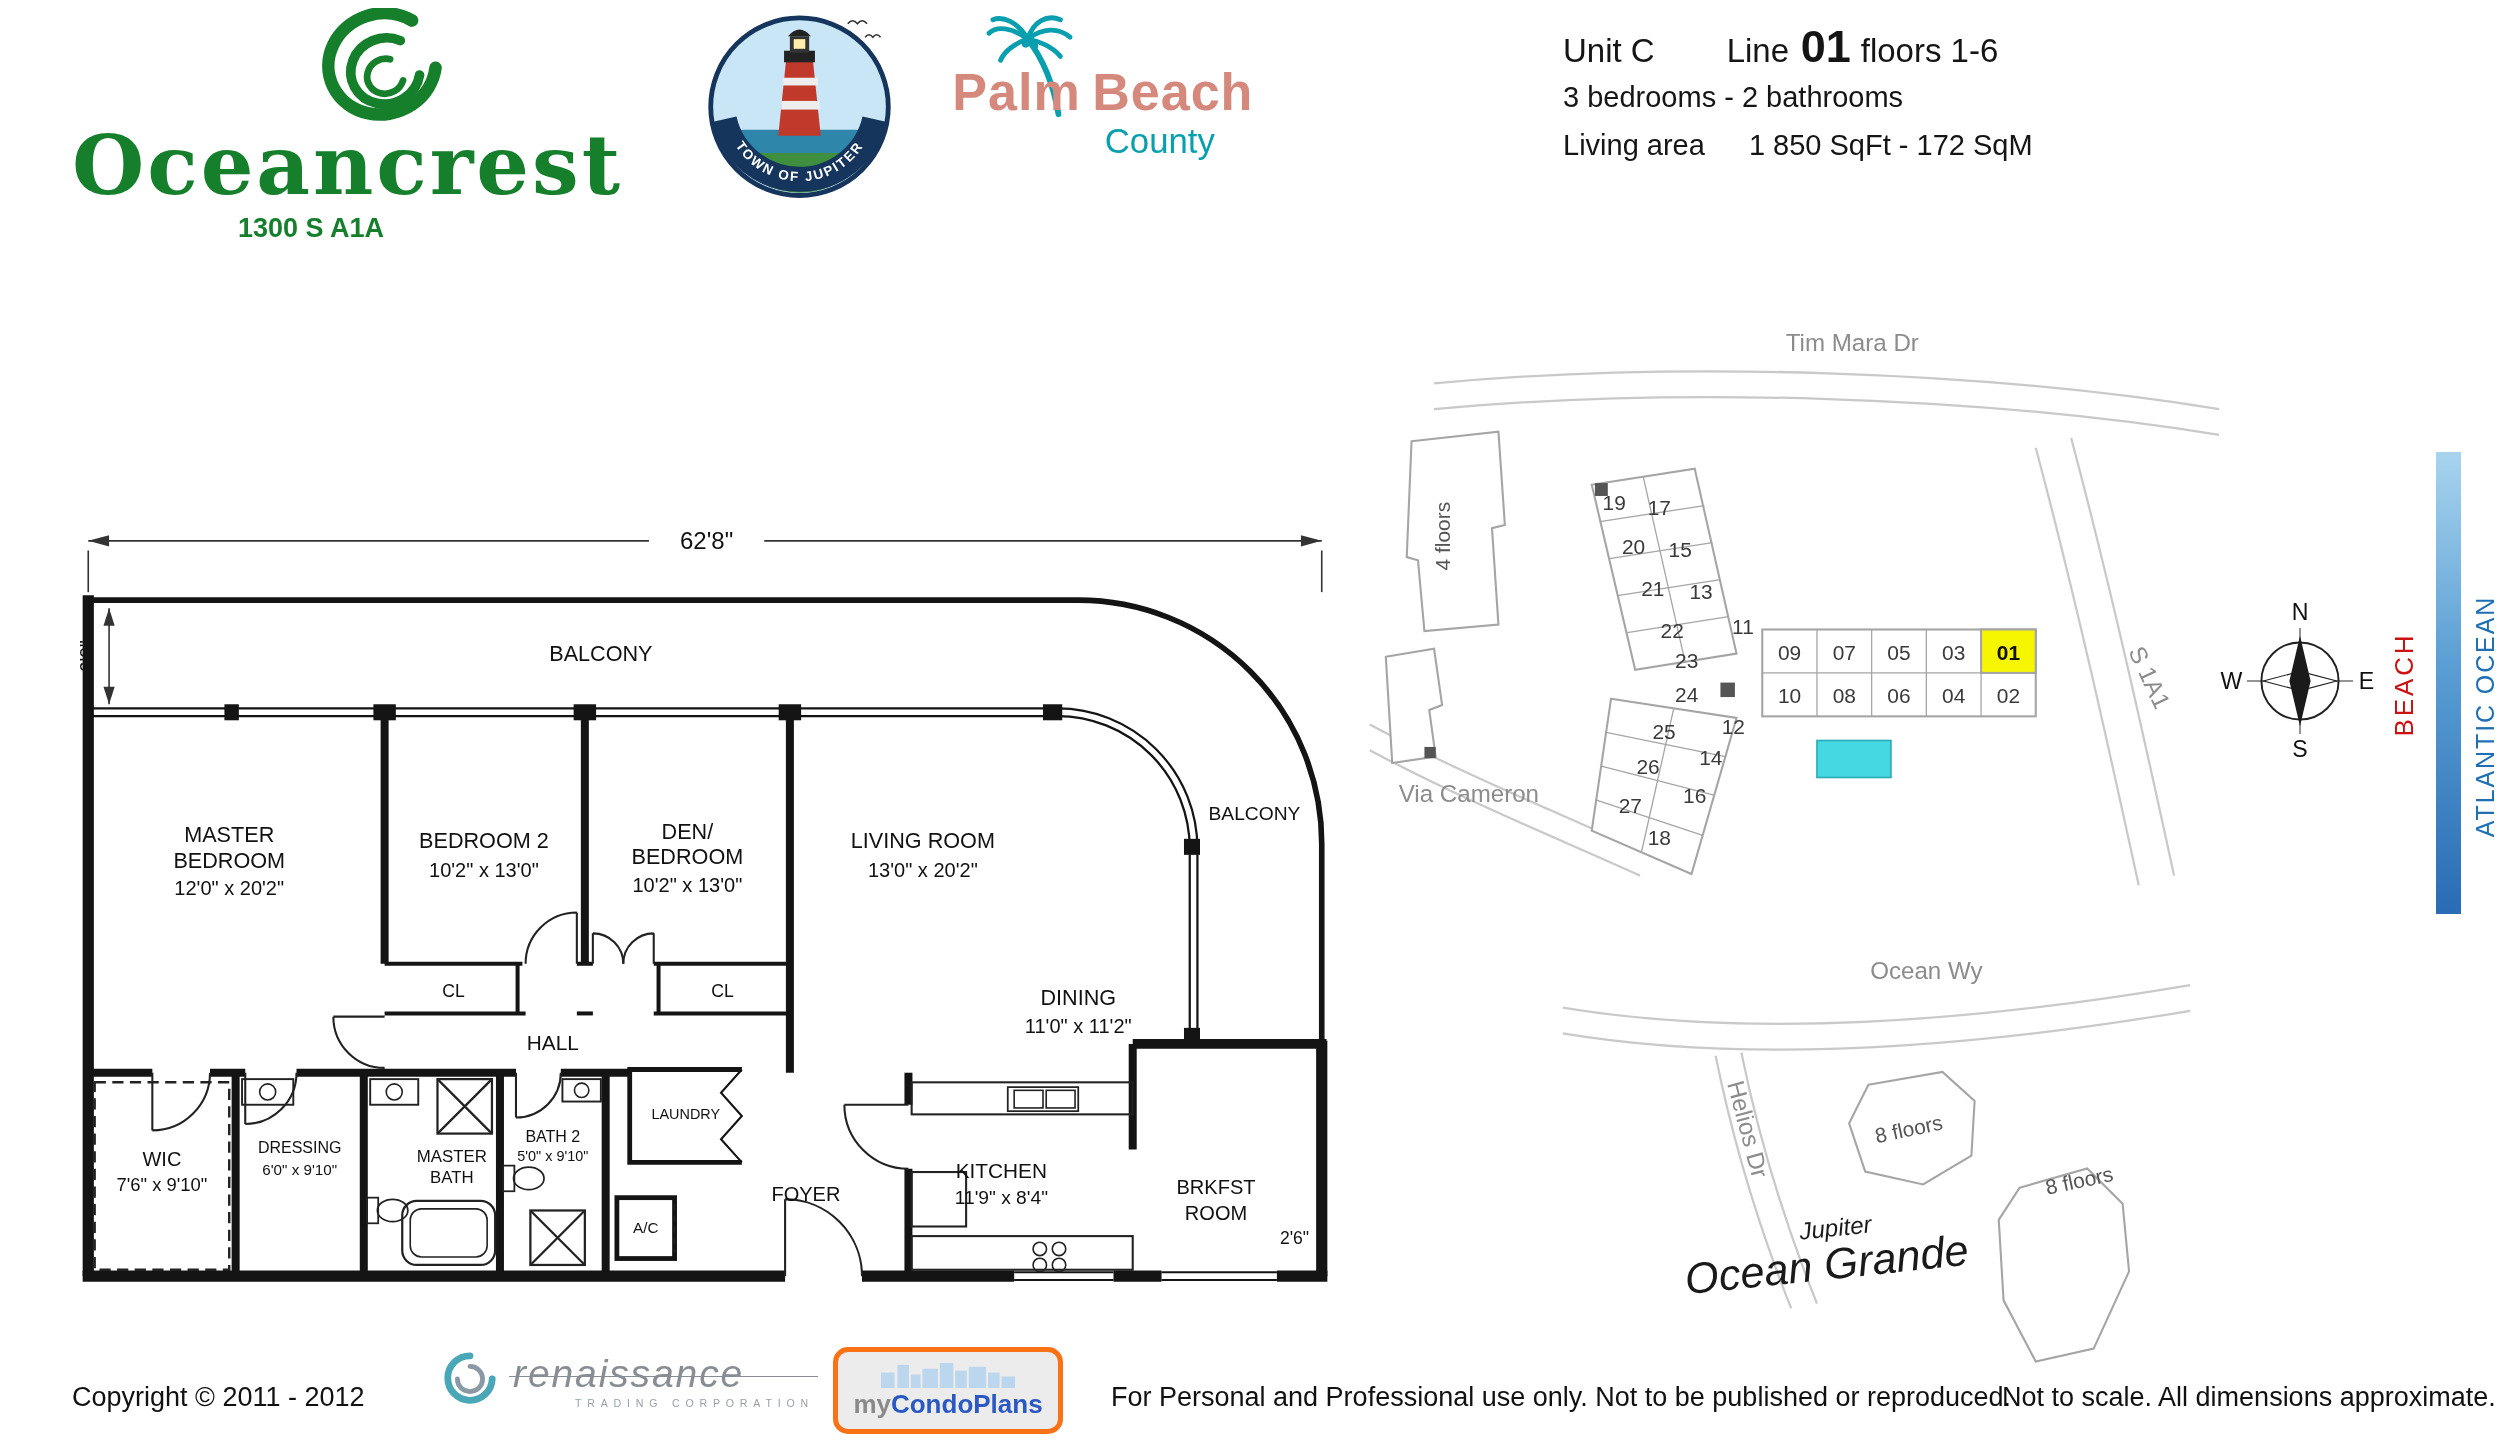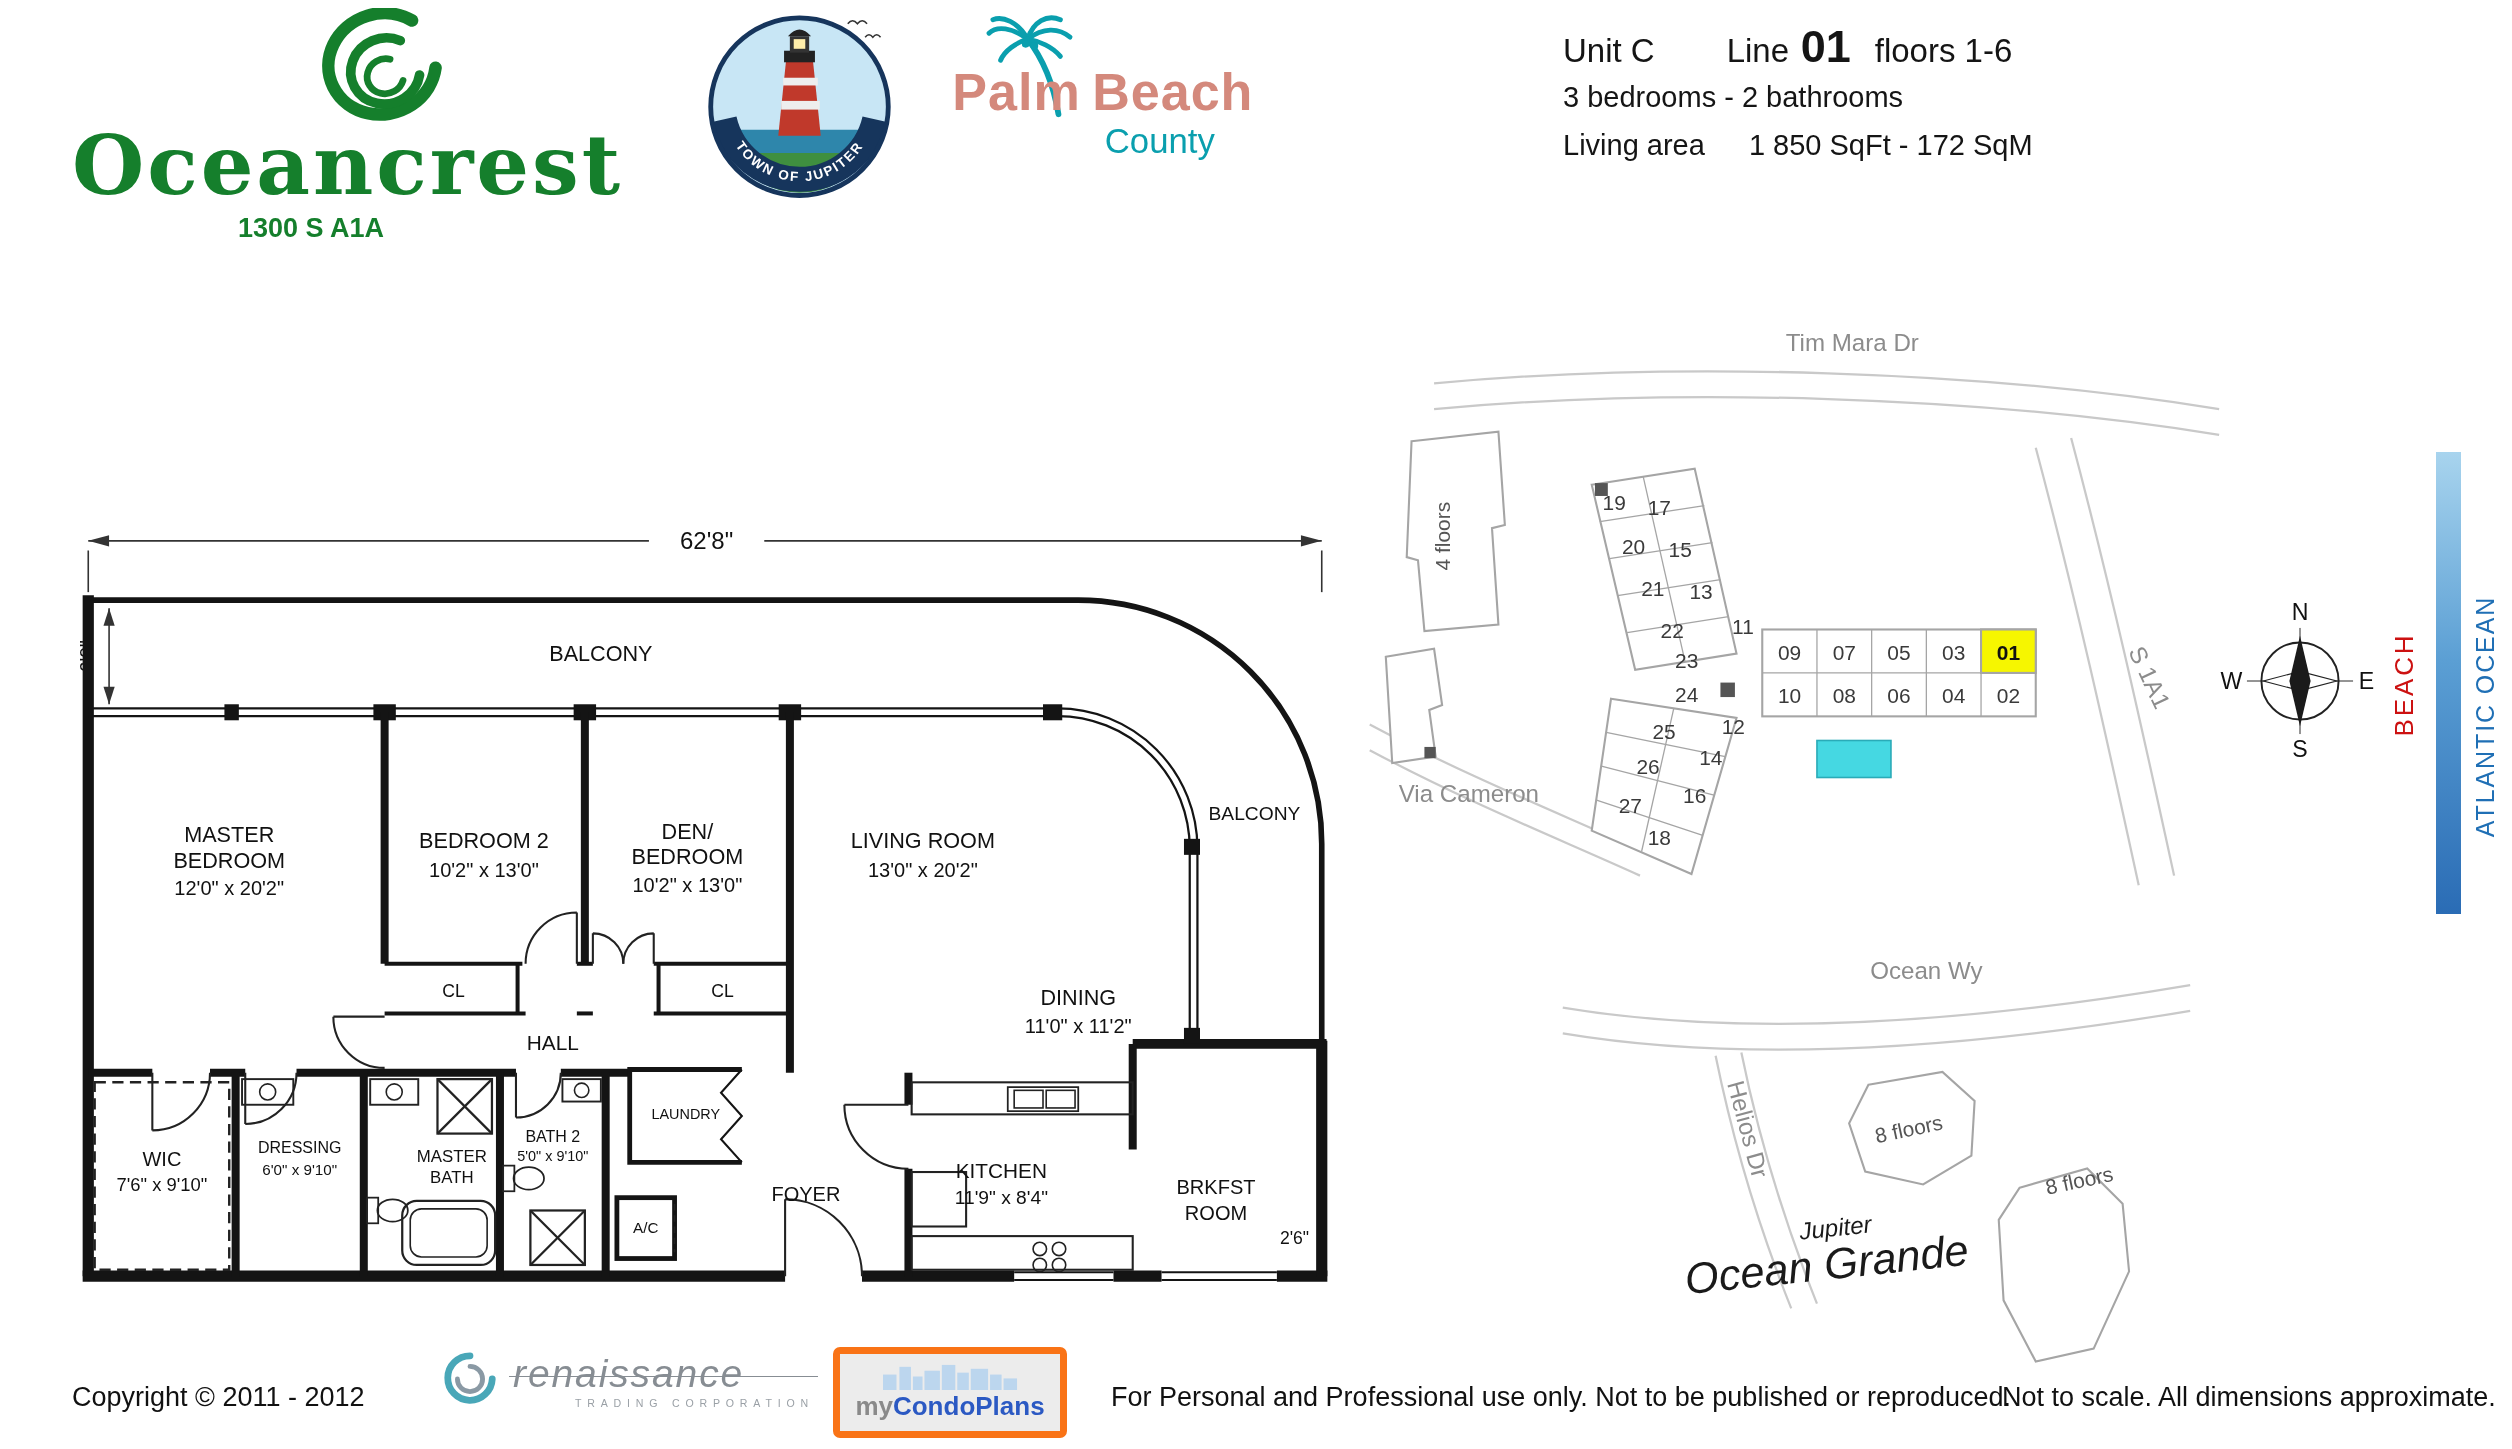--- a/index.html
+++ b/index.html
@@ -27,21 +27,21 @@
   .ocean-label{left:2331px;top:702px;width:309px;font-size:25px;letter-spacing:1.9px;color:#1f6fb5;}
   .ocean-bar{position:absolute;left:2436px;top:452px;width:25px;height:462px;
     background:linear-gradient(180deg,#a8d4ee 0%,#5b9fd4 45%,#2a6cb5 100%);}
   
   .copyright{position:absolute;left:72px;top:1382px;font-size:27px;}
   .renaissance{position:absolute;left:440px;top:1349px;display:flex;align-items:flex-end;gap:13px;}
   .ren-text{font-style:italic;font-size:39px;color:#878d93;letter-spacing:1.9px;position:relative;line-height:1;}
   .ren-text::after{content:"";position:absolute;left:-3.9px;right:-3.9px;top:55%;border-top:1.9px solid #878d93;}
   .ren-sub{font-size:10.6px;letter-spacing:5.8px;color:#9aa0a6;margin-top:3.9px;margin-left:62px;}
   .condoplans{position:absolute;left:833px;top:1347px;width:220px;height:77px;background:#ececec;
-    border:7px solid #f97316;border-radius:7px;display:flex;flex-direction:column;align-items:center;
+    border:5px solid #f97316;border-radius:15px;display:flex;flex-direction:column;align-items:center;
     justify-content:center;gap:1.9px;text-align:center;}
   .cp-text{font-size:26px;font-weight:bold;}
   .cp-my{color:#8a8a8a;} .cp-rest{color:#2b59c3;}
   .disclaimer{position:absolute;left:1111px;top:1382px;font-size:27px;}
   .scale-note{position:absolute;left:2002px;top:1382px;font-size:27px;}
 </style>
 </head>
 <body>
 
 <div class="page">
@@ -102,21 +102,21 @@
     </g>
     <text x="0" y="102" font-size="54" font-weight="bold" fill="#d4897c" letter-spacing="1"><tspan>Palm</tspan><tspan dx="12">Beach</tspan></text>
     <text x="158" y="146" font-size="36" fill="#0a9fae">County</text>
   </svg>
 
   <div class="unit-info">
     <div class="ui-line1">
       <span>Unit C</span>
       <span style="margin-left:72px;">Line</span>
       <span class="big" style="margin-left:11.6px;">01</span>
-      <span style="margin-left:24px;">floors 1-6</span>
+      <span style="margin-left:10px;">floors 1-6</span>
     </div>
     <div class="ui-line2">3 bedrooms - 2 bathrooms</div>
     <div class="ui-line3">
       <span>Living area</span>
       <span>1 850 SqFt - 172 SqM</span>
     </div>
   </div>
 
   <svg class="floorplan" viewBox="0 0 790 520">
 

